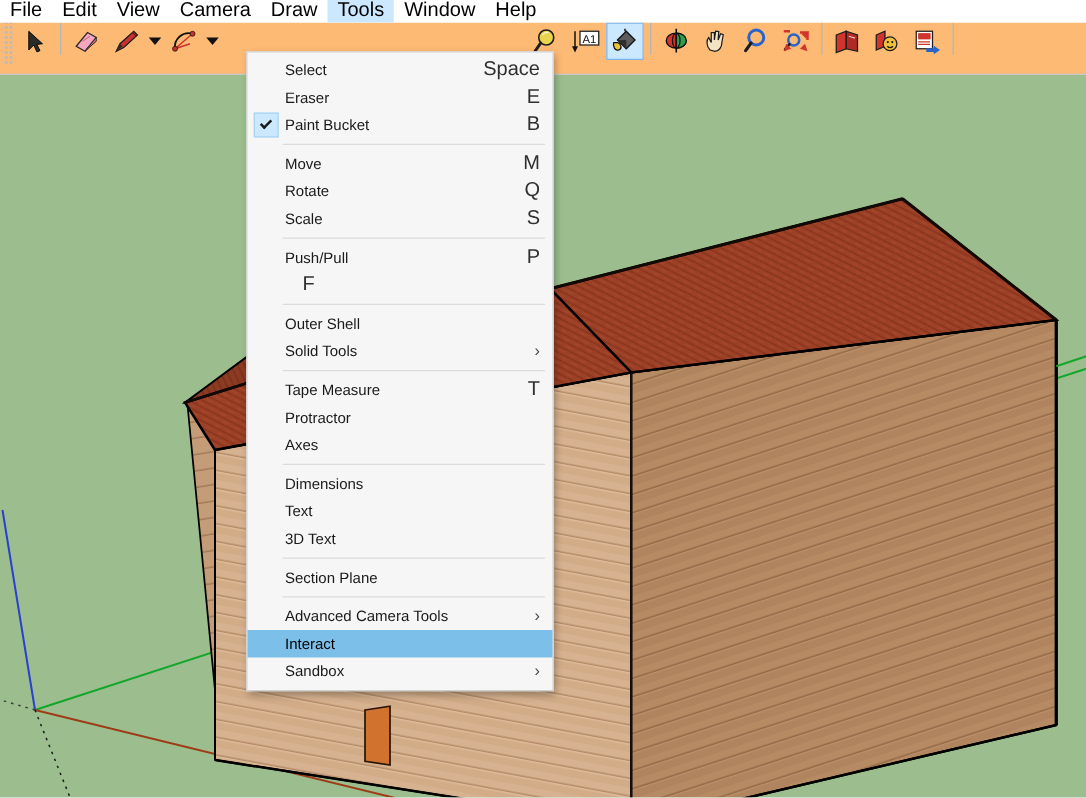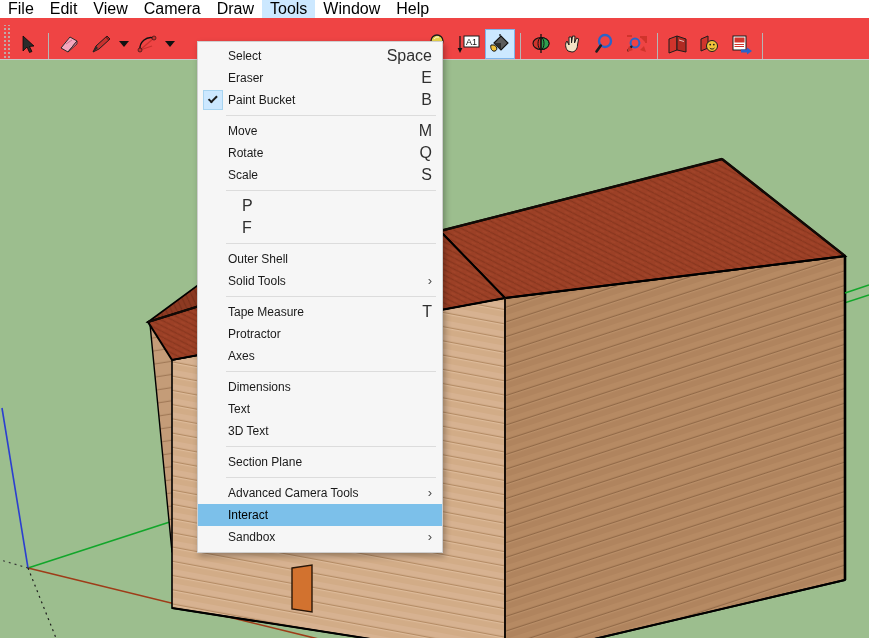--- a/index.html
+++ b/index.html
@@ -24,23 +24,23 @@
     height: 18px;
     line-height: 14px;
     white-space: nowrap;
     cursor: default;
   }
   .menubar-item.active { background: #cce8ff; }
 
   
   #toolbar {
     position: absolute; top: 18px; left: 0; width: 869px; height: 42px;
-    background: #ef4444;
+    background: #fdba74;
     border-bottom: 1px solid #c8c8c8;
-    display: flex; align-items: flex-end;
+    display: flex; align-items: flex-start;
     z-index: 30;
   }
   .grip {
     width: 8px; height: 34px; margin-left: 2px; margin-right: 2px;
     background-image: radial-gradient(#b9b9b9 40%, transparent 41%);
     background-size: 4px 4px;
     background-position: 1px 2px;
     opacity: .85;
   }
   .tb-btn {
@@ -395,20 +395,21 @@
         <div class="maccel">Q</div>
       </div>
       <div class="mi">
         <div class="gutter"></div>
         <div class="mlabel">Scale</div>
         <div class="maccel">S</div>
       </div>
       <div class="msep"></div>
       <div class="mi">
         <div class="gutter"></div>
+        <div class="mlabel">Push/Pull</div>
         <div class="maccel">P</div>
       </div>
       <div class="mi">
         <div class="gutter"></div>
         <div class="maccel">F</div>
       </div>
       <div class="msep"></div>
       <div class="mi">
         <div class="gutter"></div>
         <div class="mlabel">Outer Shell</div>

